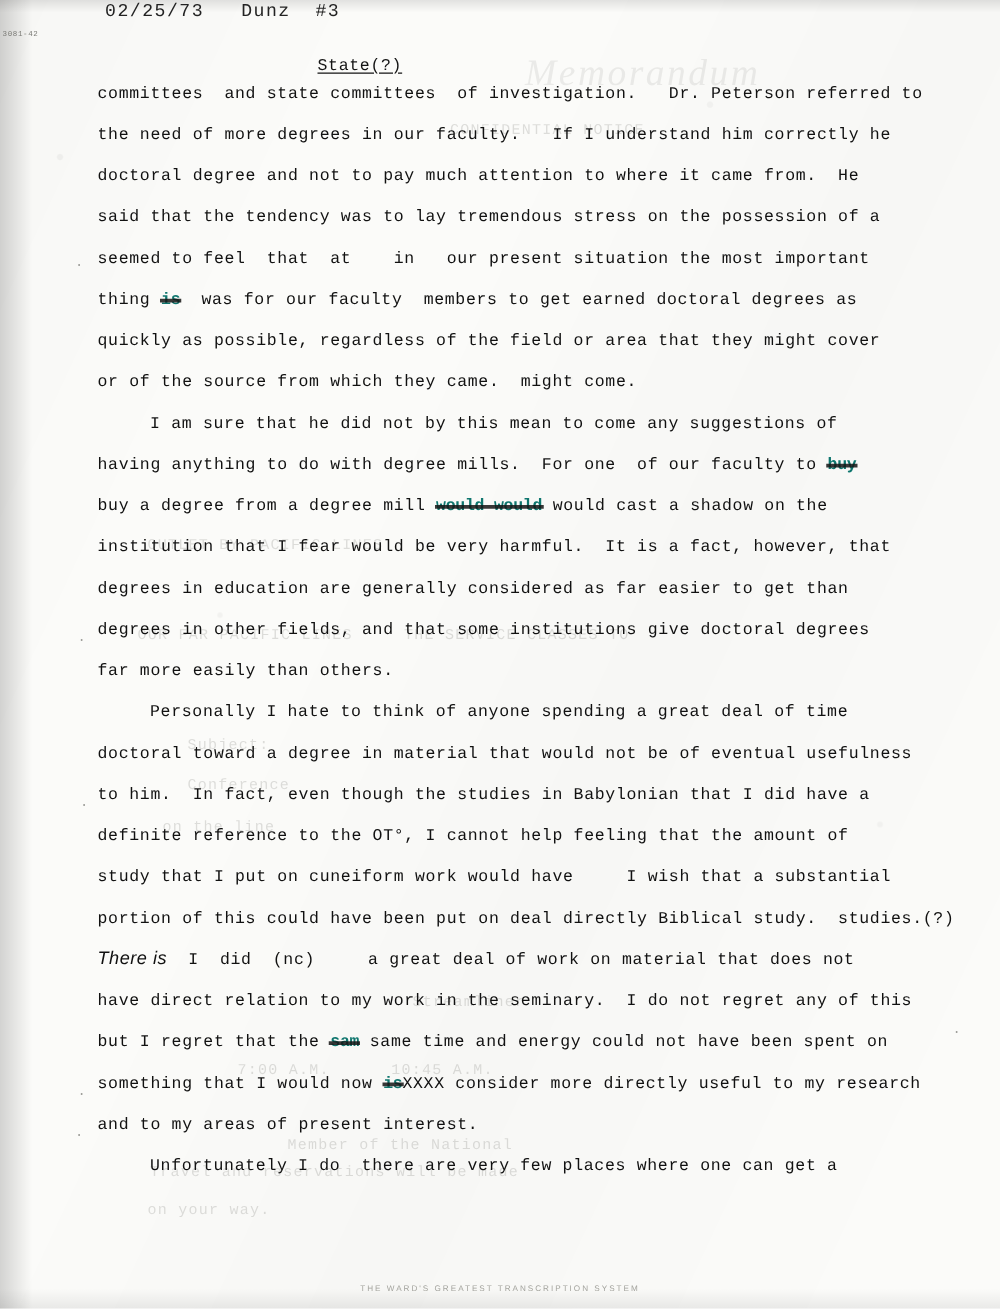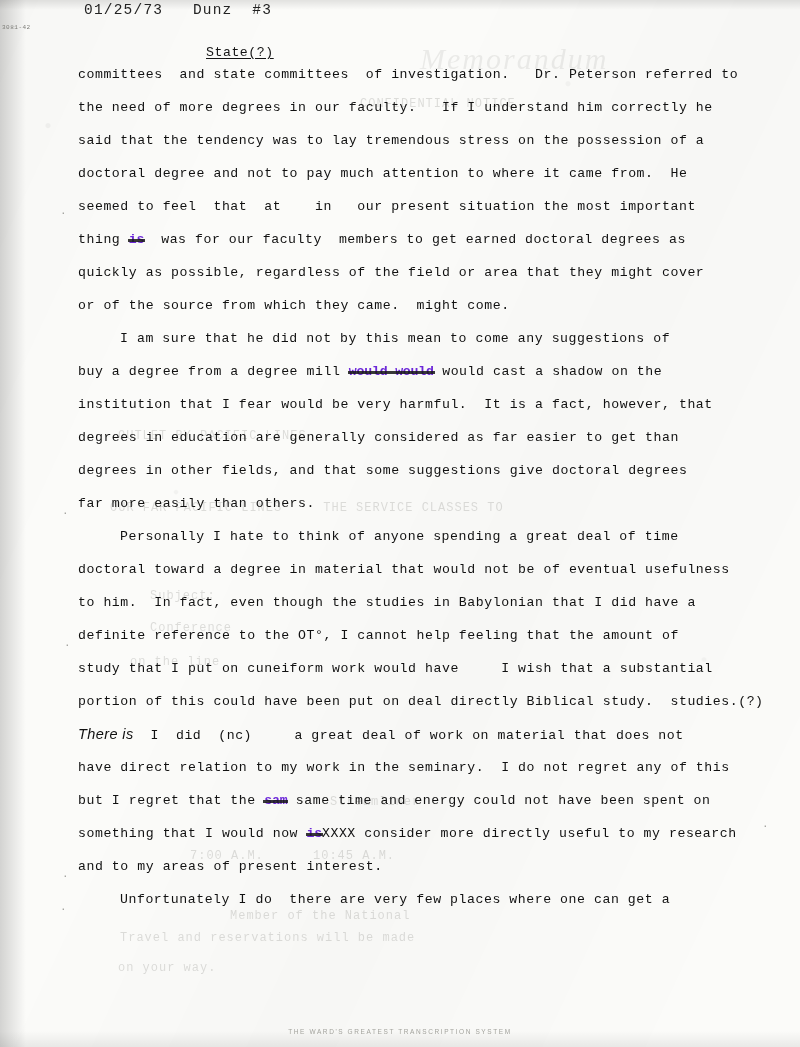--- a/index.html
+++ b/index.html
@@ -126,27 +126,28 @@
   .line.indent { padding-left: 42px; }
 
   
   .annot {
     position: absolute;
     top: -22px;
     font-size: 13.2px;
     letter-spacing: 0.55px;
     color: #141414;
     white-space: pre;
+    margin-left: 48px;
   }
   .annot.underline { text-decoration: underline; text-underline-offset: 2px; }
 
   
   .strike {
     position: relative;
-    color: #6d28d9;
+    color: #0f766e;
     font-weight: 700;
     letter-spacing: -0.2px;
   }
   .strike::after {
     content: "";
     position: absolute;
     left: -1px; right: -1px;
     top: 46%;
     height: 3px;
     background: #151515;
@@ -198,36 +199,37 @@
       <div class="bl" style="left: 120px; top: 922px;">Travel and reservations will be made</div>
       <div class="bl" style="left: 118px; top: 952px;">on your way.</div>
     </div>
 
   <div id="left-edge-shadow"></div>
   <div id="top-edge-shadow"></div>
   <div id="bottom-edge-shadow"></div>
   <div id="grain"></div>
 
   <div id="corner-mark">3081-42</div>
-  <div id="hdr">01/25/73   Dunz  #3</div>
+  <div id="hdr">02/25/73   Dunz  #3</div>
 
   <div id="body-text">
       <div class="line">committees  and state committees  of investigation.   Dr. Peterson referred to<span class="annot underline" style="left: 128px;">State(?)</span></div>
       <div class="line">the need of more degrees in our faculty.   If I understand him correctly he</div>
+      <div class="line">doctoral degree and not to pay much attention to where it came from.  He</div>
       <div class="line">said that the tendency was to lay tremendous stress on the possession of a</div>
-      <div class="line">doctoral degree and not to pay much attention to where it came from.  He</div>
       <div class="line">seemed to feel  that  at    in   our present situation the most important</div>
       <div class="line">thing <span class="strike">is</span>  was for our faculty  members to get earned doctoral degrees as</div>
       <div class="line">quickly as possible, regardless of the field or area that they might cover</div>
       <div class="line">or of the source from which they came.  might come.</div>
       <div class="line indent">I am sure that he did not by this mean to come any suggestions of</div>
+      <div class="line">having anything to do with degree mills.  For one  of our faculty to <span class="strike">buy</span></div>
       <div class="line">buy a degree from a degree mill <span class="strike">would would</span> would cast a shadow on the</div>
       <div class="line">institution that I fear would be very harmful.  It is a fact, however, that</div>
       <div class="line">degrees in education are generally considered as far easier to get than</div>
-      <div class="line">degrees in other fields, and that some suggestions give doctoral degrees</div>
+      <div class="line">degrees in other fields, and that some institutions give doctoral degrees</div>
       <div class="line">far more easily than others.</div>
       <div class="line indent">Personally I hate to think of anyone spending a great deal of time</div>
       <div class="line">doctoral toward a degree in material that would not be of eventual usefulness</div>
       <div class="line">to him.  In fact, even though the studies in Babylonian that I did have a</div>
       <div class="line">definite reference to the OT°, I cannot help feeling that the amount of</div>
       <div class="line">study that I put on cuneiform work would have     I wish that a substantial</div>
       <div class="line">portion of this could have been put on deal directly Biblical study.  studies.(?)</div>
       <div class="line"><span class="ital">There is</span>  I  did  (nc)     a great deal of work on material that does not</div>
       <div class="line">have direct relation to my work in the seminary.  I do not regret any of this</div>
       <div class="line">but I regret that the <span class="strike">sam</span> same time and energy could not have been spent on</div>

